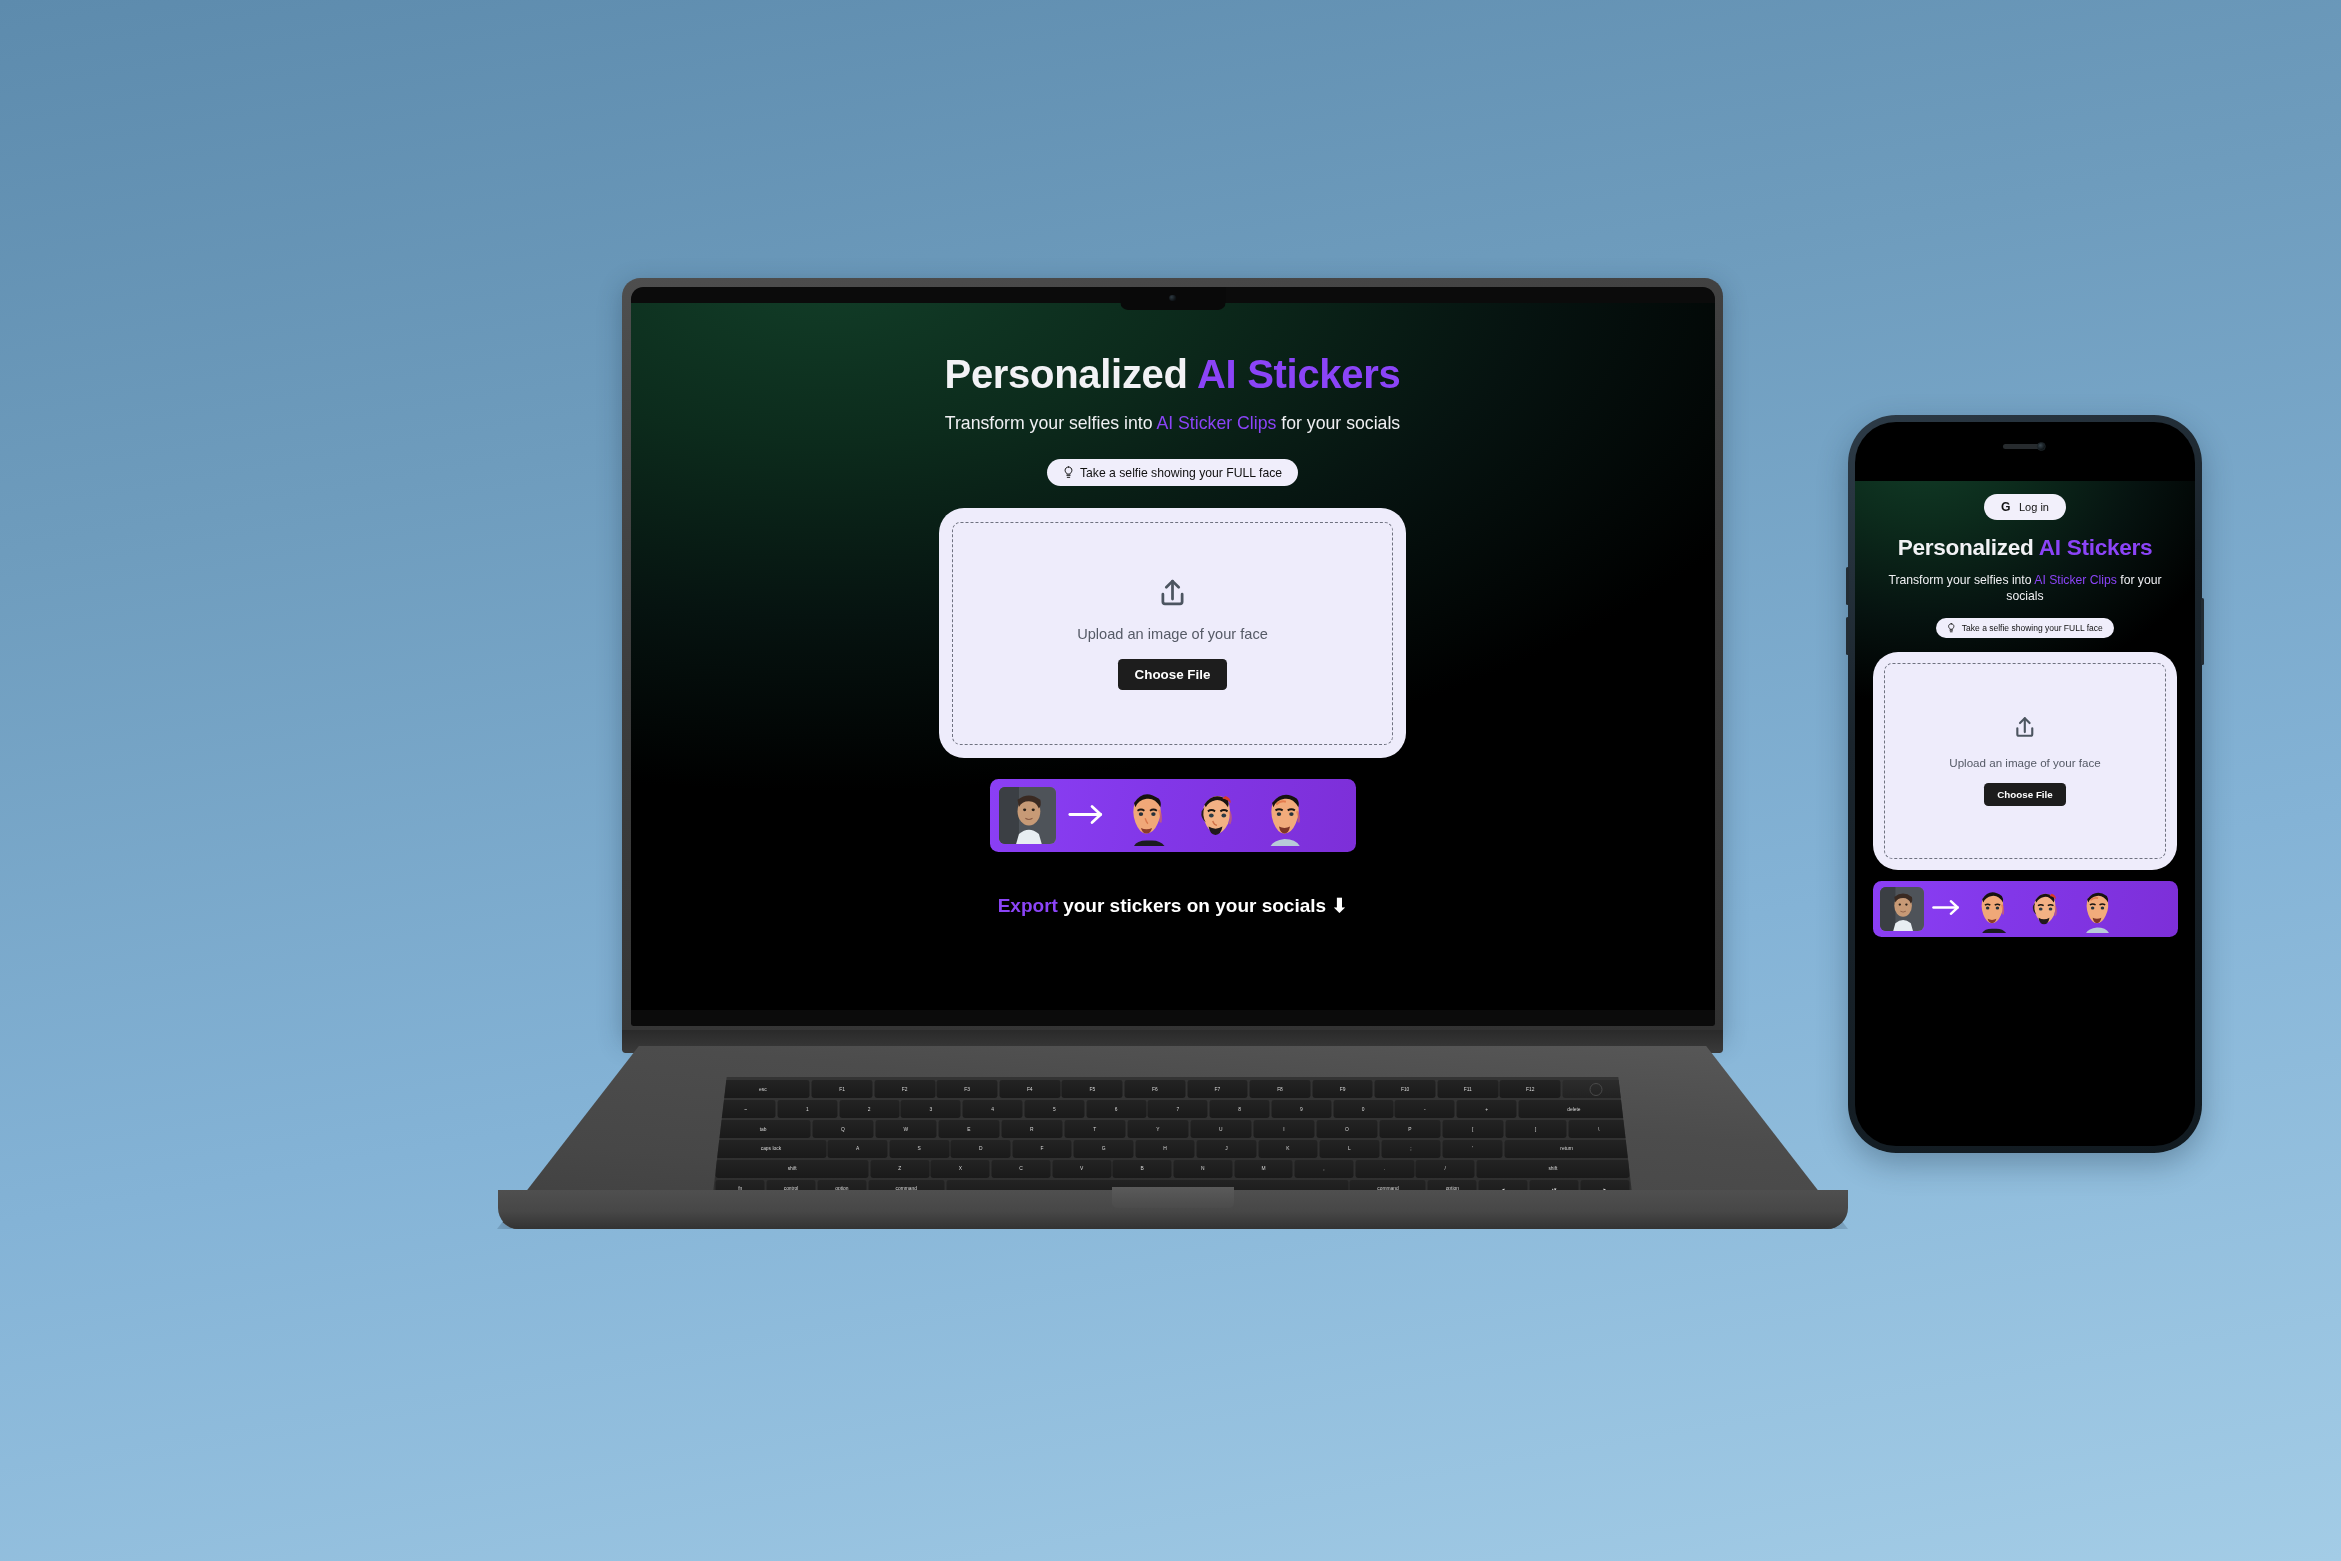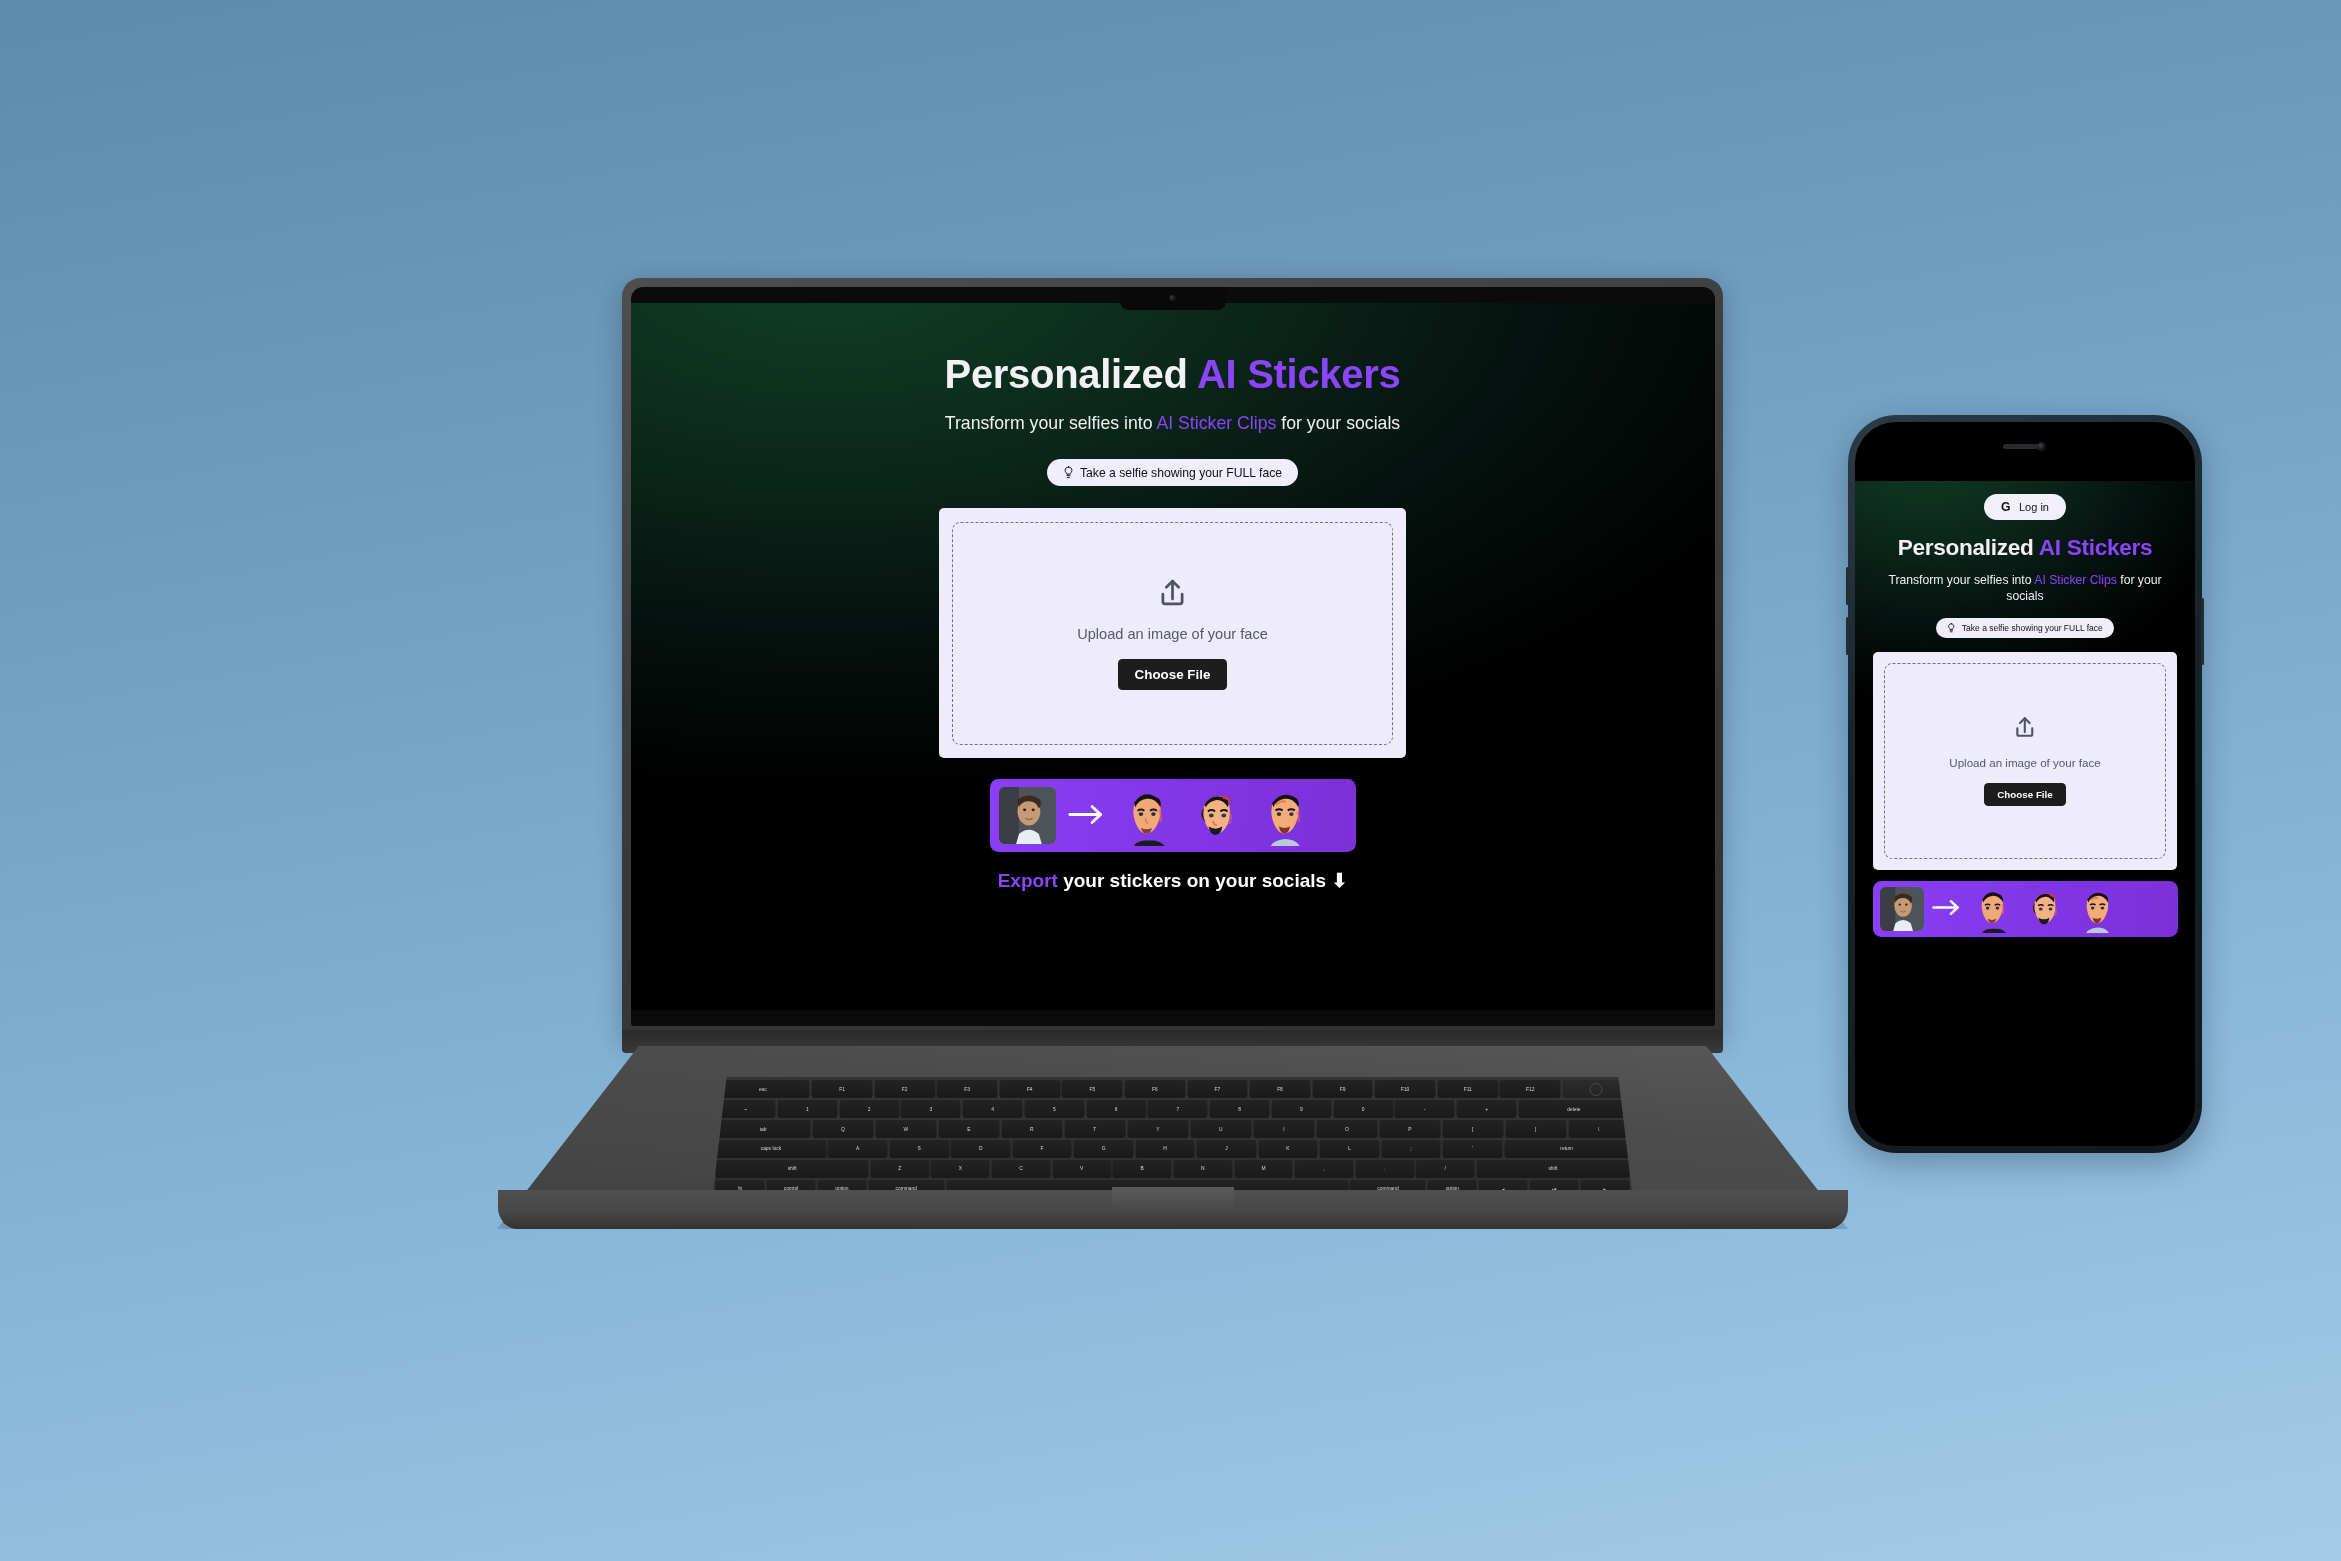--- a/index.html
+++ b/index.html
@@ -86,21 +86,21 @@
     gap: 6.1px;
     background: #f0eefb;
     color: #111;
     border-radius: 609px;
     white-space: nowrap;
   }
   .tip-pill svg { flex: none; display: block; }
 
   .upload-card {
     background: #eeecfb;
-    border-radius: 5px;
+    border-radius: 25px;
     display: flex;
     align-items: center;
     justify-content: center;
   }
   .dropzone {
     width: 100%; height: 100%;
     border: 1.2px dashed #6f7280;
     border-radius: 8.5px;
     display: flex;
     flex-direction: column;
@@ -154,21 +154,21 @@
   #laptop-screen .upload-label { font-size: 14.6px; margin-top: 14.6px; }
   #laptop-screen .choose-btn { font-size: 13.4px; padding: 8px 17px; margin-top: 17px; }
   #laptop-screen .sticker-strip {
     width: 366px; height: 73px;
     margin: 21px auto 0;
     padding: 0 9.8px;
     gap: 12.2px;
   }
   #laptop-screen .src-photo { width: 57px; height: 57px; }
   #laptop-screen .sticker-face { width: 57px; height: 61px; }
-  #laptop-screen .export-line { font-size: 19px; margin-top: 17px; }
+  #laptop-screen .export-line { font-size: 19px; margin-top: 42px; }
 
   
   #laptop-base {
     position: absolute;
     left: 0; top: 752px;
     width: 1351px; height: 207px;
   }
   #base-top {
     position: absolute;
     left: 125px; top: 0;

